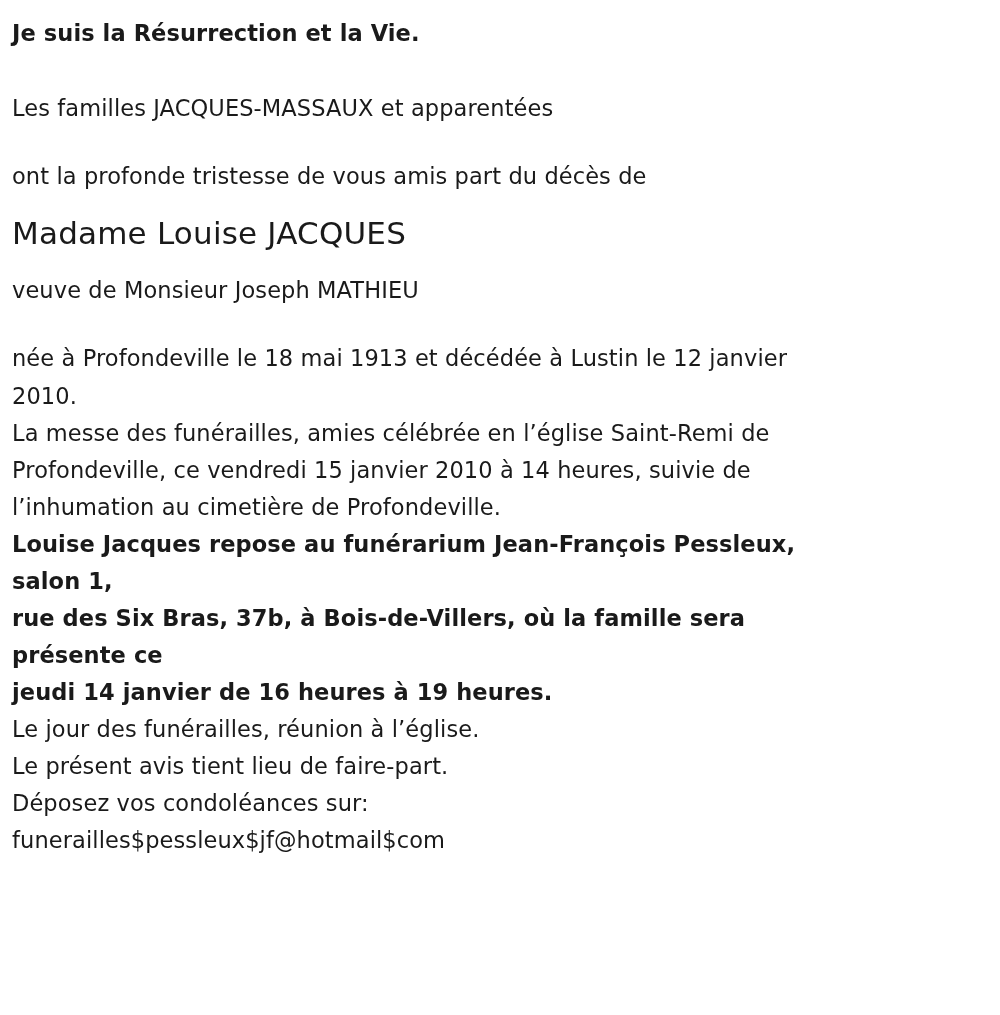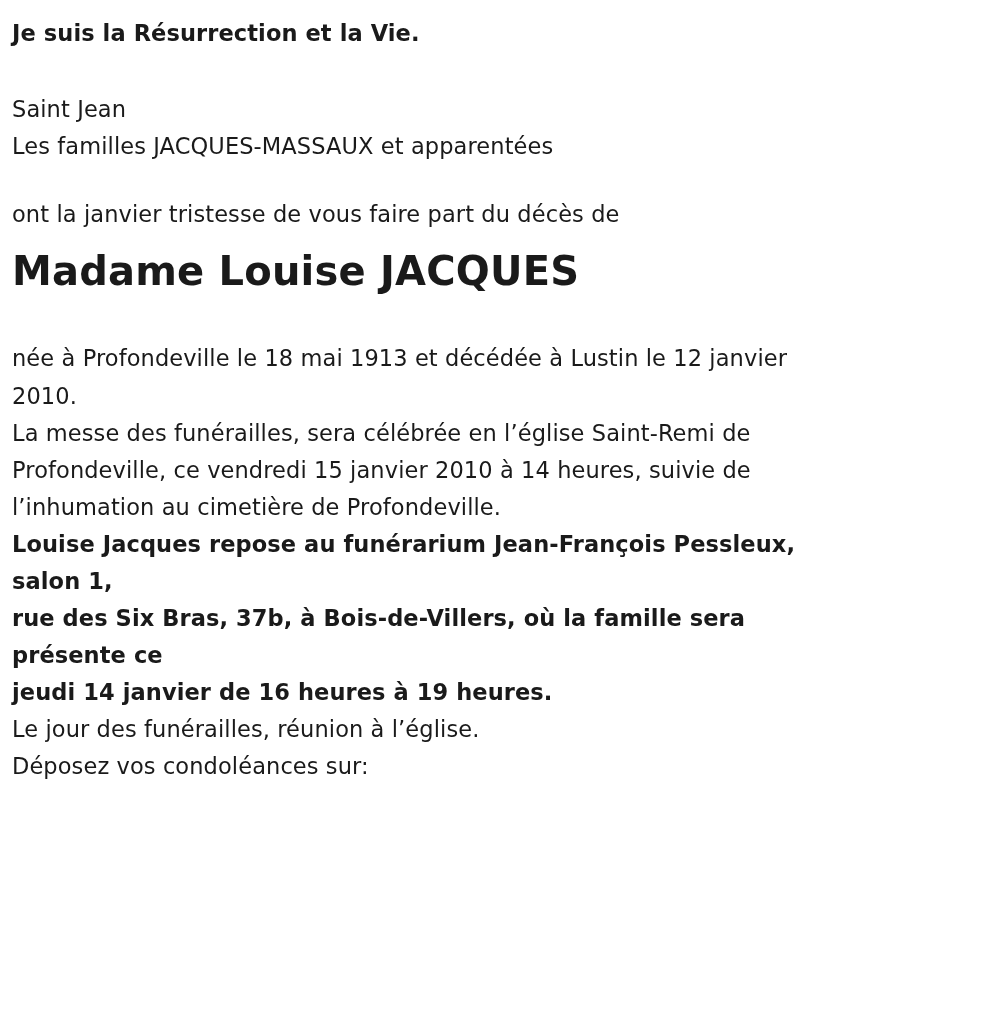--- a/index.html
+++ b/index.html
@@ -23,62 +23,64 @@
   .line {
     font-size: 22.5px;
     line-height: 38px;
     letter-spacing: 0.1px;
     white-space: pre-wrap;
   }
   .bold {
     font-weight: bold;
   }
   .headline {
-    font-size: 40px;
-    font-weight: bold;
+    font-size: 31px;
+    font-weight: normal;
     line-height: 44px;
     letter-spacing: 0.2px;
   }
   .gap-lg { height: 38px; }
   .gap-md { height: 30px; }
   .gap-sm { height: 16px; }
   .block { margin: 0; }
   .tight { line-height: 37px; }
 </style>
 </head>
 <body>
 
 <div class="page">
 
   <p class="line bold block">Je suis la Résurrection et la Vie.</p>
 
   <div class="gap-lg"></div>
 
-  <p class="line block">Saint Jean</p>
   <p class="line block tight">Les familles JACQUES-MASSAUX et apparentées</p>
 
   <div class="gap-md"></div>
 
-  <p class="line block">ont la janvier tristesse de vous faire part du décès de</p>
+  <p class="line block">ont la profonde tristesse de vous amis part du décès de</p>
 
   <div class="gap-sm"></div>
 
   <p class="headline block">Madame Louise JACQUES</p>
 
   <div class="gap-sm"></div>
 
+  <p class="line block">veuve de Monsieur Joseph MATHIEU</p>
 
   <div class="gap-md"></div>
 
   <p class="line block">née à Profondeville le 18 mai 1913 et décédée à Lustin le 12 janvier 2010.</p>
 
-  <p class="line block tight">La messe des funérailles, sera célébrée en l’église Saint-Remi de</p>
+  <p class="line block tight">La messe des funérailles, amies célébrée en l’église Saint-Remi de</p>
   <p class="line block tight">Profondeville, ce vendredi 15 janvier 2010 à 14 heures, suivie de</p>
   <p class="line block tight">l’inhumation au cimetière de Profondeville.</p>
 
   <p class="line bold block tight">Louise Jacques repose au funérarium Jean-François Pessleux, salon 1,</p>
   <p class="line bold block tight">rue des Six Bras, 37b, à Bois-de-Villers, où la famille sera présente ce</p>
   <p class="line bold block tight">jeudi 14 janvier de 16 heures à 19 heures.</p>
 
   <p class="line block tight">Le jour des funérailles, réunion à l’église.</p>
+  <p class="line block tight">Le présent avis tient lieu de faire-part.</p>
   <p class="line block tight">Déposez vos condoléances sur:</p>
+  <p class="line block tight">funerailles$pessleux$jf@hotmail$com</p>
 
 </div>
 
 </body></html>

